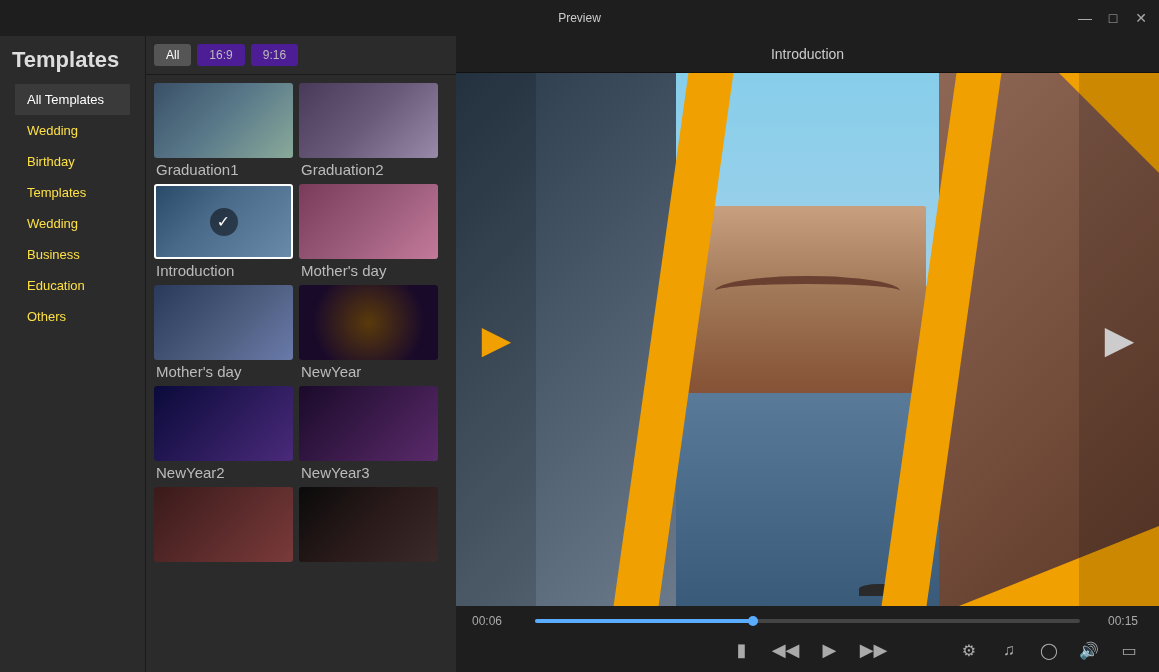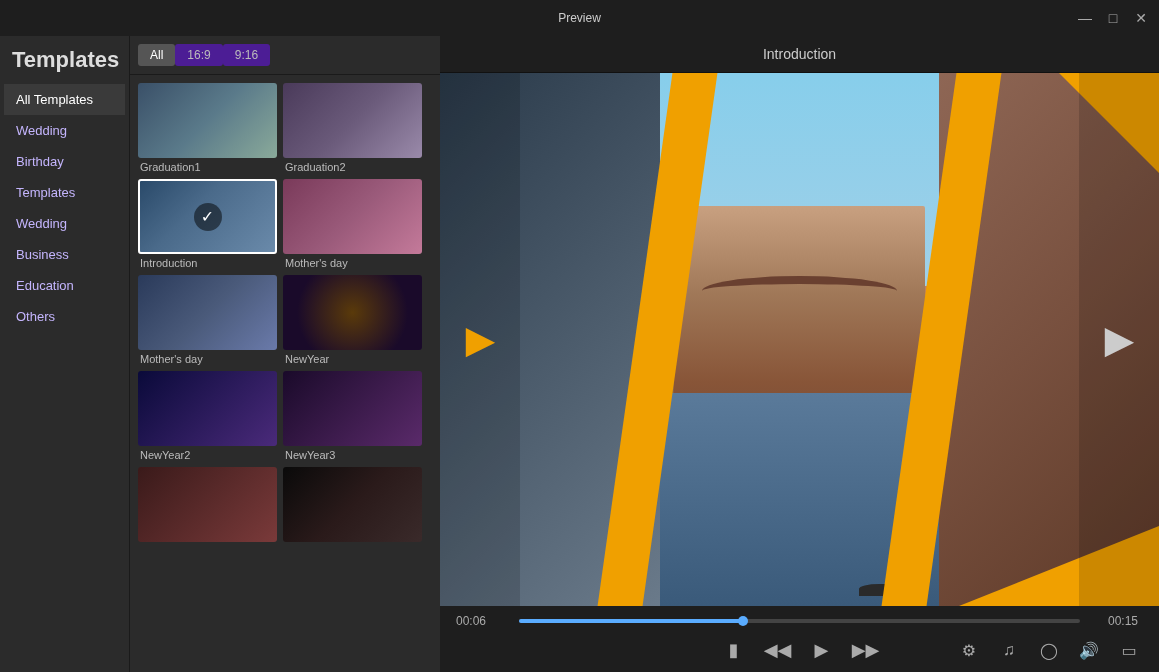--- a/index.html
+++ b/index.html
@@ -45,57 +45,57 @@
     }
 
     
     .main-layout {
       display: flex;
       height: calc(672px - 36px);
     }
 
     
     .left-panel {
-      width: 130px;
+      width: 146px;
       background: #2b2b2b;
       display: flex;
       flex-direction: column;
       border-right: 1px solid #1a1a1a;
       flex-shrink: 0;
     }
 
     
     .category-list {
-      padding: 8px 4px;
+      padding: 8px 15px;
       flex: 1;
     }
     .category-item {
       padding: 8px 12px;
       font-size: 13px;
-      color: #c4b5fd;
+      color: #fde047;
       cursor: pointer;
     }
     .category-item.active {
       background: #3a3a3a;
       color: #fff;
     }
 
     
     .templates-label {
       padding: 12px 12px 4px;
       font-size: 22px;
       font-weight: bold;
       color: #ddd;
       line-height: 1.1;
     }
 
     
     .filter-bar {
       display: flex;
-      gap: 0;
+      gap: 6px;
       padding: 8px 8px;
       background: #2b2b2b;
       border-bottom: 1px solid #1a1a1a;
       align-items: flex-end;
     }
     .filter-btn {
       padding: 4px 12px;
       border-radius: 3px;
       font-size: 12px;
       cursor: pointer;
@@ -137,21 +137,21 @@
       position: relative;
     }
     .thumb-img {
       width: 100%;
       height: 75px;
       border-radius: 3px;
       overflow: hidden;
       position: relative;
     }
     .thumb-label {
-      font-size: 11px;
+      font-size: 15px;
       color: #bbb;
       margin-top: 3px;
       padding: 0 2px;
     }
     .thumb-item.selected .thumb-img {
       border: 2px solid #fff;
     }
     .thumb-check {
       position: absolute;
       top: 50%;

